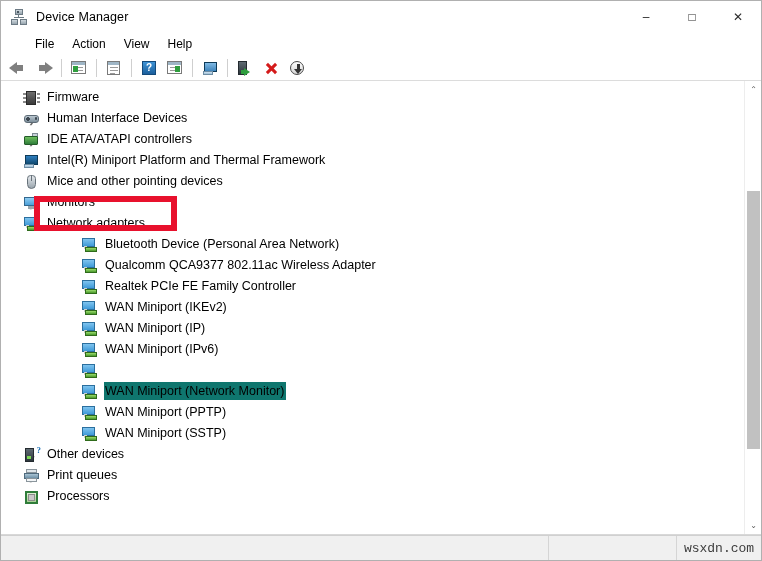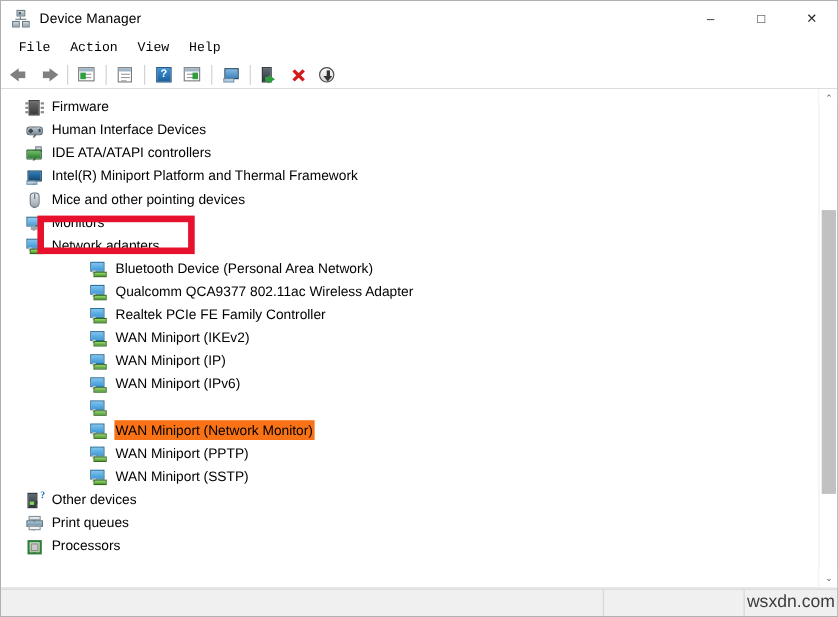--- a/index.html
+++ b/index.html
@@ -52,24 +52,23 @@
     color: #2b2b2b;
     background: transparent;
     border: none;
   }
 
   
   .menubar {
     height: 22px;
     flex: 0 0 22px;
     display: flex;
-    align-items: flex-start;
-    padding-left: 7px;
+    align-items: center;
+    padding-left: 25px;
     background: #ffffff;
-    font-family: Liberation Mono, monospace;
   }
   .menu-item {
     font-size: 12px;
     color: #000000;
     padding: 2px 9px;
     line-height: 16px;
     white-space: nowrap;
   }
 
   
@@ -132,21 +131,21 @@
     flex: 0 0 17px;
     position: relative;
   }
   .row .lbl {
     font-size: 12.5px;
     color: #000000;
     line-height: 16px;
     padding: 1px 2px 1px 1px;
   }
   .row.selected .lbl {
-    background: #f97316;
+    background: #0f766e;
   }
 
   
   .vscroll {
     position: absolute;
     right: 0; top: 0; bottom: 0;
     width: 17px;
     background: #ffffff;
     border-left: 1px solid #ededed;
   }
@@ -173,23 +172,23 @@
     display: flex;
     background: #f0f0f0;
     border-top: 1px solid #d0d0d0;
     align-items: stretch;
   }
   .sb-pane { border-right: 1px solid #d5d5d5; height: 100%; }
   .sb-pane.p1 { flex: 0 0 548px; }
   .sb-pane.p2 { flex: 0 0 128px; }
   .sb-pane.p3 { flex: 1 1 auto; border-right: none; display: flex; align-items: center; justify-content: center; }
   .watermark {
-    font-size: 16px;
+    font-size: 13px;
     color: #3c3c3c;
-    font-family: Liberation Sans, sans-serif;
+    font-family: Liberation Mono, monospace;
   }
 
   
   .annot-rect {
     position: absolute;
     border: 6px solid #e8112d;
     pointer-events: none;
     z-index: 40;
   }
 

